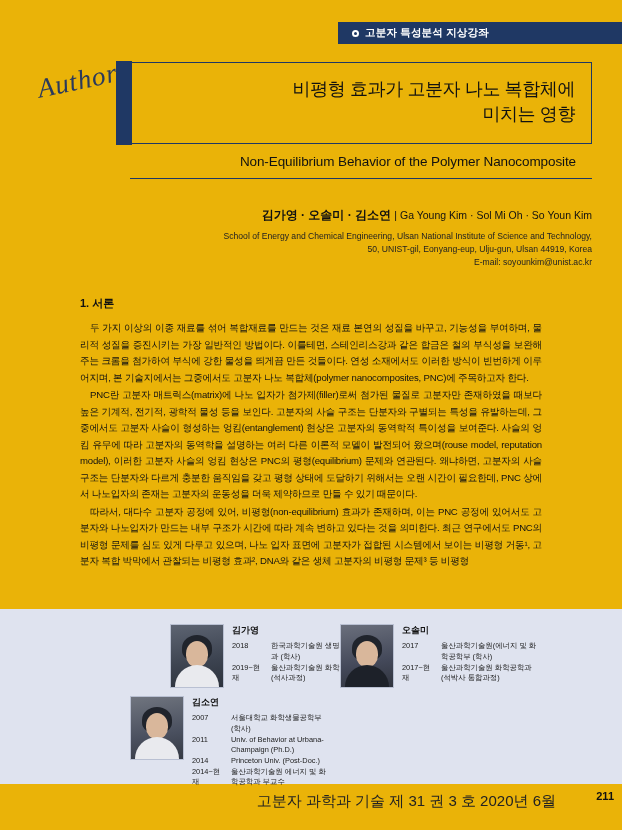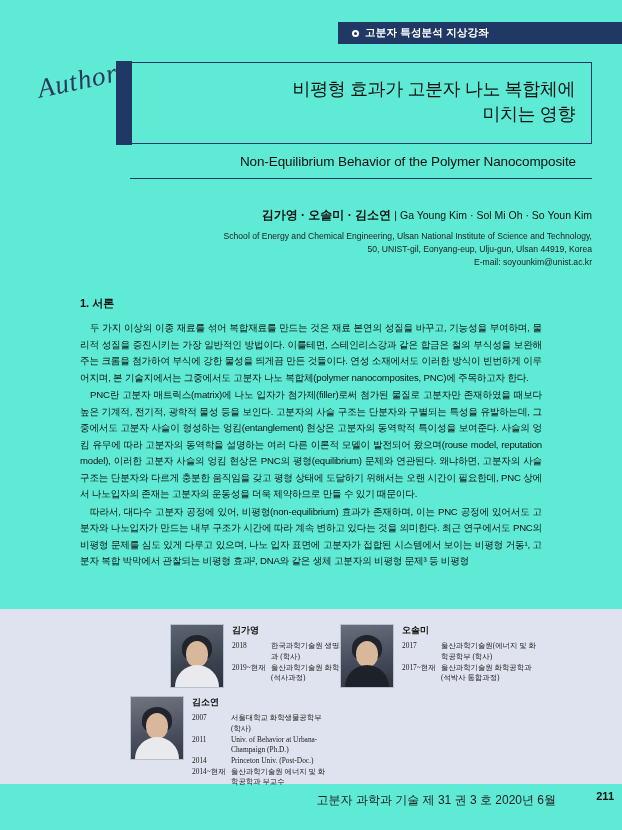--- a/index.html
+++ b/index.html
@@ -12,21 +12,21 @@
     background: #ffffff;
     font-family: "Liberation Sans", sans-serif;
     color: #1a1a1a;
     position: relative;
     overflow: hidden;
   }
   .page {
     position: relative;
     width: 622px;
     height: 830px;
-    background: #5eead4;
+    background: #eab308;
   }
 
   
   .header-band {
     position: absolute;
     top: 22px;
     left: 338px;
     right: 0;
     height: 22px;
     background: #1f3864;
@@ -231,41 +231,40 @@
   }
   .prof-name {
     font-size: 9px;
     font-weight: bold;
     margin-bottom: 4px;
     color: #111111;
   }
   .prof-row {
     display: flex;
     gap: 5px;
-    font-family: Liberation Serif, serif;
   }
   .prof-year {
     width: 34px;
     flex: 0 0 34px;
   }
   .prof-desc { flex: 1; }
 
   
   .footer {
     position: absolute;
     left: 0;
     right: 0;
     bottom: 20px;
     height: 20px;
   }
   .footer-text {
     position: absolute;
     right: 66px;
     top: 2px;
-    font-size: 12px;
+    font-size: 15px;
     color: #222222;
     margin-left: 30px;
   }
   .footer-page {
     position: absolute;
     right: 8px;
     top: 0px;
     font-size: 11px;
     font-weight: bold;
     color: #111111;

